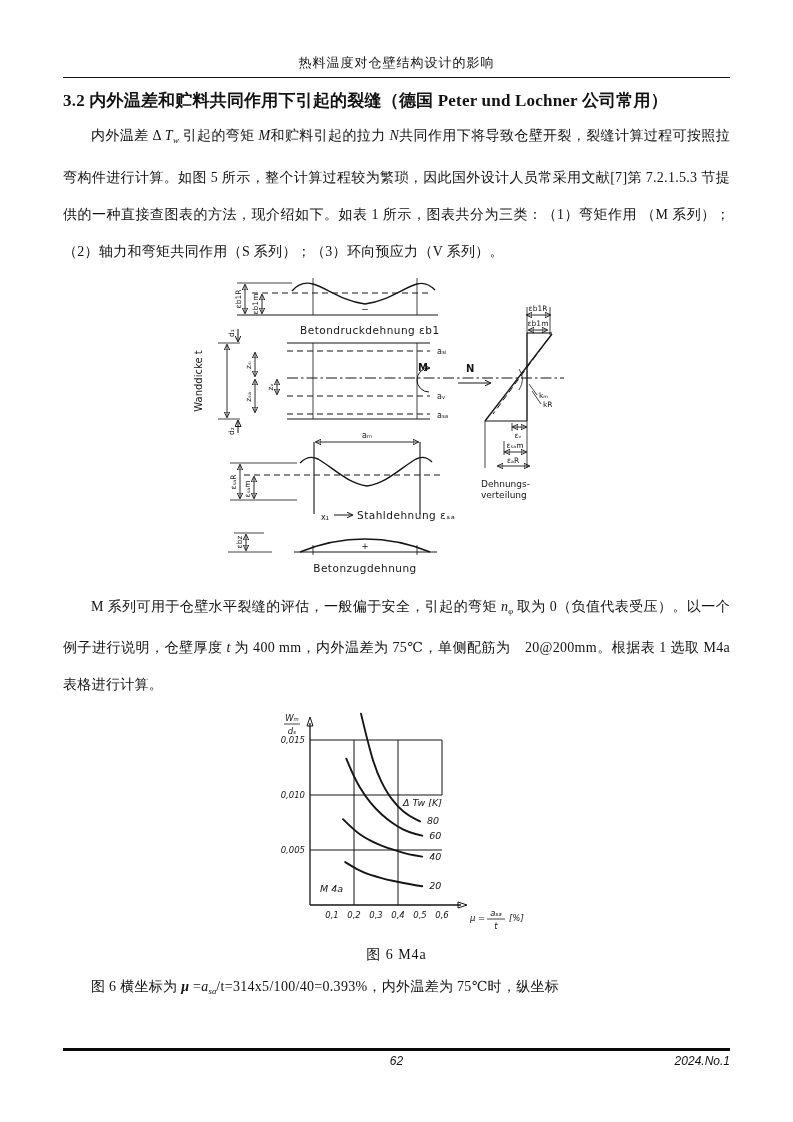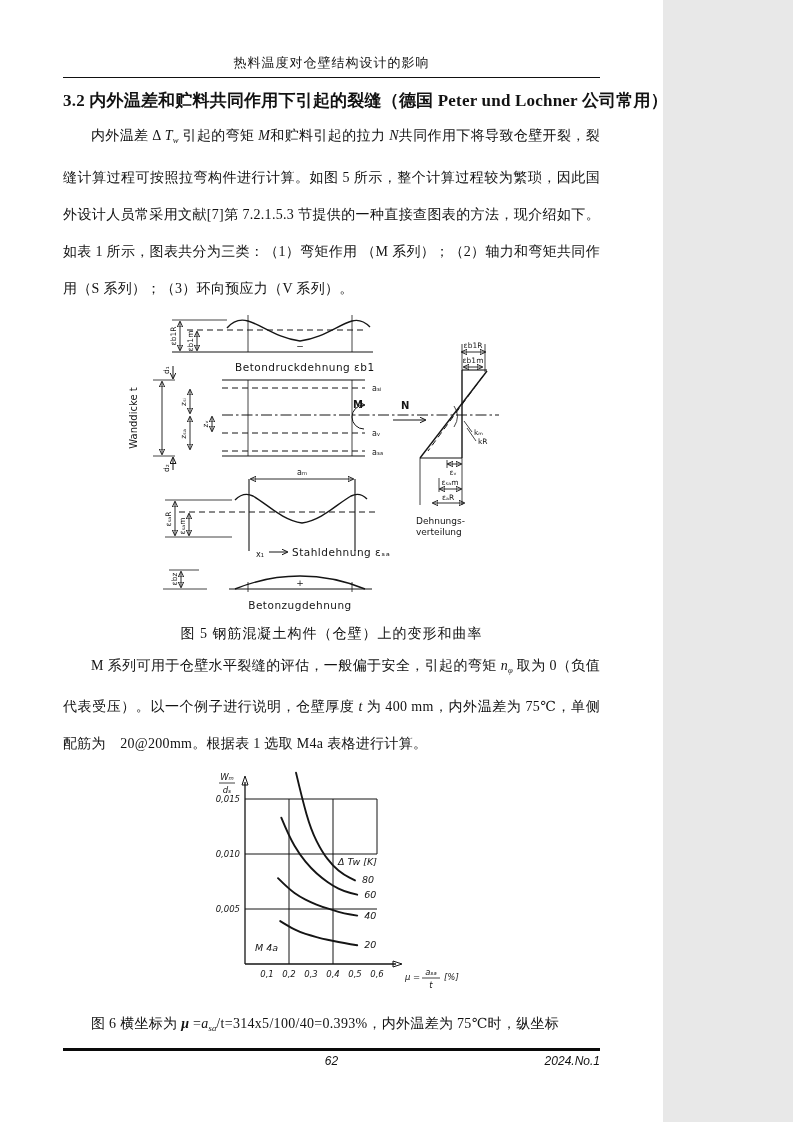--- a/index.html
+++ b/index.html
@@ -1,17 +1,17 @@
 <!DOCTYPE html>
 <html><head>
 <meta charset="utf-8">
 <style>
   html,body{margin:0;padding:0;background:#e8e8e8;}
   .page{
-    position:relative;width:663px;height:1122px;background:#ffffff;
+    position:relative;width:793px;height:1122px;background:#ffffff;
     font-family:"Liberation Serif","DejaVu Serif",serif;color:#121212;
     box-sizing:border-box;padding:54px 63px 0 63px;overflow:hidden;
   }
   .running-title{text-align:center;font-size:13px;letter-spacing:1px;line-height:17px;}
   .header-rule{border:none;border-top:1.6px solid #111;margin:6px 0 0 0;}
   h2.section-heading{
     font-size:17px;font-weight:bold;margin:10px 0 0 0;line-height:26px;
     letter-spacing:0.2px;white-space:nowrap;
   }
   p.body{
@@ -184,21 +184,20 @@
         <line class="dim" x1="64" y1="264" x2="64" y2="279"></line>
         <text class="t75 mid" x="60" y="271" transform="rotate(-90 60 271)">εbz</text>
         <line class="s10" x1="112" y1="281" x2="255" y2="281"></line>
         <path class="s13" d="M118 281 C140 272,165 268,183 268 C201 268,226 272,248 281"></path>
         <line class="s08" x1="131" y1="274" x2="131" y2="284"></line>
         <line class="s08" x1="235" y1="274" x2="235" y2="284"></line>
         <text class="t9 mid" x="183" y="278">+</text>
         <text class="t11 mid" x="183" y="301">Betonzugdehnung</text>
       </g>
     </svg>
-    <figcaption>图 5 钢筋混凝土构件（仓壁）上的变形和曲率</figcaption>
   </figure>
 
   <p class="body"><span>M 系列可用于仓壁水平裂缝的评估，一般偏于安全，引起的弯矩 </span><span class="it">n</span><sub class="it">φ</sub><span> 取为 0（负值代表受压）。以一个例子进行说明，仓壁厚度 </span><span class="it">t</span><span> 为 400 mm，内外温差为 75℃，单侧配筋为　20@200mm。根据表 1 选取 M4a 表格进行计算。</span></p>
 
   <figure class="fig6">
     <svg id="m4a-plot" width="260" height="232" viewBox="0 0 260 232">
 
       <g>
         <line class="grid" x1="43" y1="33" x2="175" y2="33"></line>
         <line class="grid" x1="43" y1="88" x2="175" y2="88"></line>
@@ -243,20 +242,21 @@
           <text x="87" y="211" class="tick">0,2</text>
           <text x="109" y="211" class="tick">0,3</text>
           <text x="131" y="211" class="tick">0,4</text>
           <text x="153" y="211" class="tick">0,5</text>
           <text x="175" y="211" class="tick">0,6</text>
           <text x="38" y="146" class="ytick">0,005</text>
           <text x="38" y="91" class="ytick">0,010</text>
           <text x="38" y="36" class="ytick">0,015</text>
         </g>
     </svg>
+    <figcaption>图 6 M4a</figcaption>
   </figure>
 
   <p class="body"><span>图 6 横坐标为 </span><b class="it">μ</b><span> =</span><span class="it">a</span><sub class="it">sa</sub><span>/t=314x5/100/40=0.393%，内外温差为 75℃时，纵坐标</span></p>
 
   <div class="footer">
     <hr class="footer-rule">
     <div class="footer-row">
       <span class="pageno">62</span>
       <span class="issue">2024.No.1</span>
     </div>

